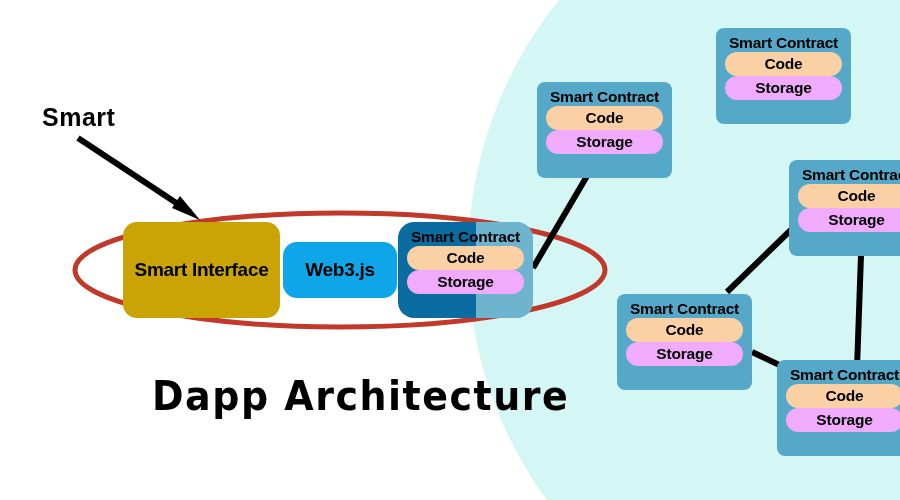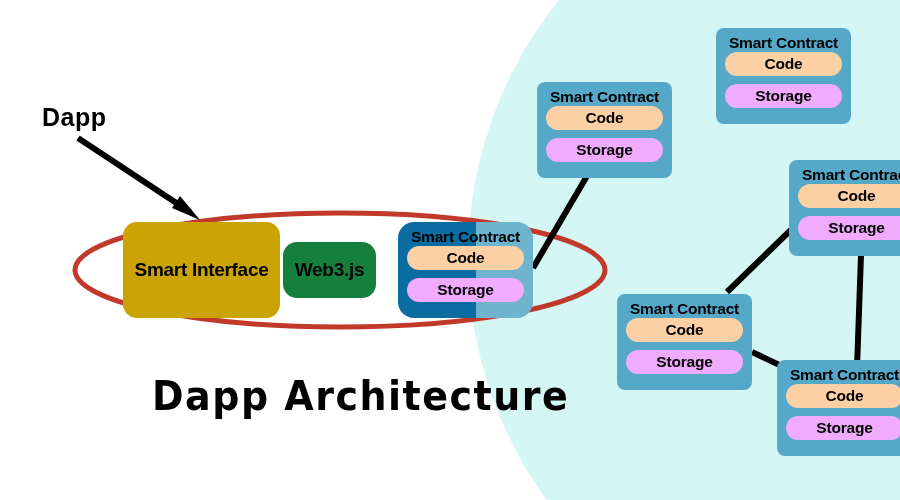--- a/index.html
+++ b/index.html
@@ -50,21 +50,21 @@
     border-radius: 13px;
     text-align: center;
     font-size: 15.5px;
     font-weight: bold;
     color: #000;
     line-height: 24px;
     height: 24px;
     white-space: nowrap;
     letter-spacing: -0.2px;
   }
-  .pill.code { background: #fbd0a4; margin-bottom: 8px; }
+  .pill.code { background: #fbd0a4; margin-bottom: 0; }
   .pill.storage { background: #f0abfc; }
 
   
   .contract.central {
     background: transparent;
     padding: 0;
   }
   .contract.central .split-left,
   .contract.central .split-right {
     position: absolute;
@@ -104,22 +104,22 @@
     font-weight: bold;
     color: #000;
     white-space: nowrap;
     letter-spacing: -0.3px;
   }
 
   
   #web3-box {
     position: absolute;
     left: 283px; top: 242px;
-    width: 93px; height: 56px;
-    background: #15803d;
+    width: 114px; height: 56px;
+    background: #0ea5e9;
     border-radius: 14px;
     display: flex;
     align-items: center;
     justify-content: center;
   }
   #web3-box .lbl {
     font-size: 19px;
     font-weight: bold;
     color: #000;
     white-space: nowrap;
@@ -169,21 +169,21 @@
     </g>
 
     <line x1="533" y1="268" x2="587" y2="176" stroke="#000" stroke-width="6"></line>
     <line x1="796" y1="225" x2="727" y2="292" stroke="#000" stroke-width="6"></line>
     <line x1="861" y1="255" x2="857" y2="368" stroke="#000" stroke-width="6"></line>
     <line x1="752" y1="352" x2="790" y2="370" stroke="#000" stroke-width="6"></line>
   </svg>
 
   <div class="node-layer">
 
-    <div id="user-label">Dapp</div>
+    <div id="user-label">Smart</div>
 
     <div id="ui-box">
       <span class="lbl">Smart Interface</span>
     </div>
 
     <div id="web3-box">
       <span class="lbl">Web3.js</span>
     </div>
 
     <div class="contract central" style="left:398px; top:222px; width:135px; height:96px;">

